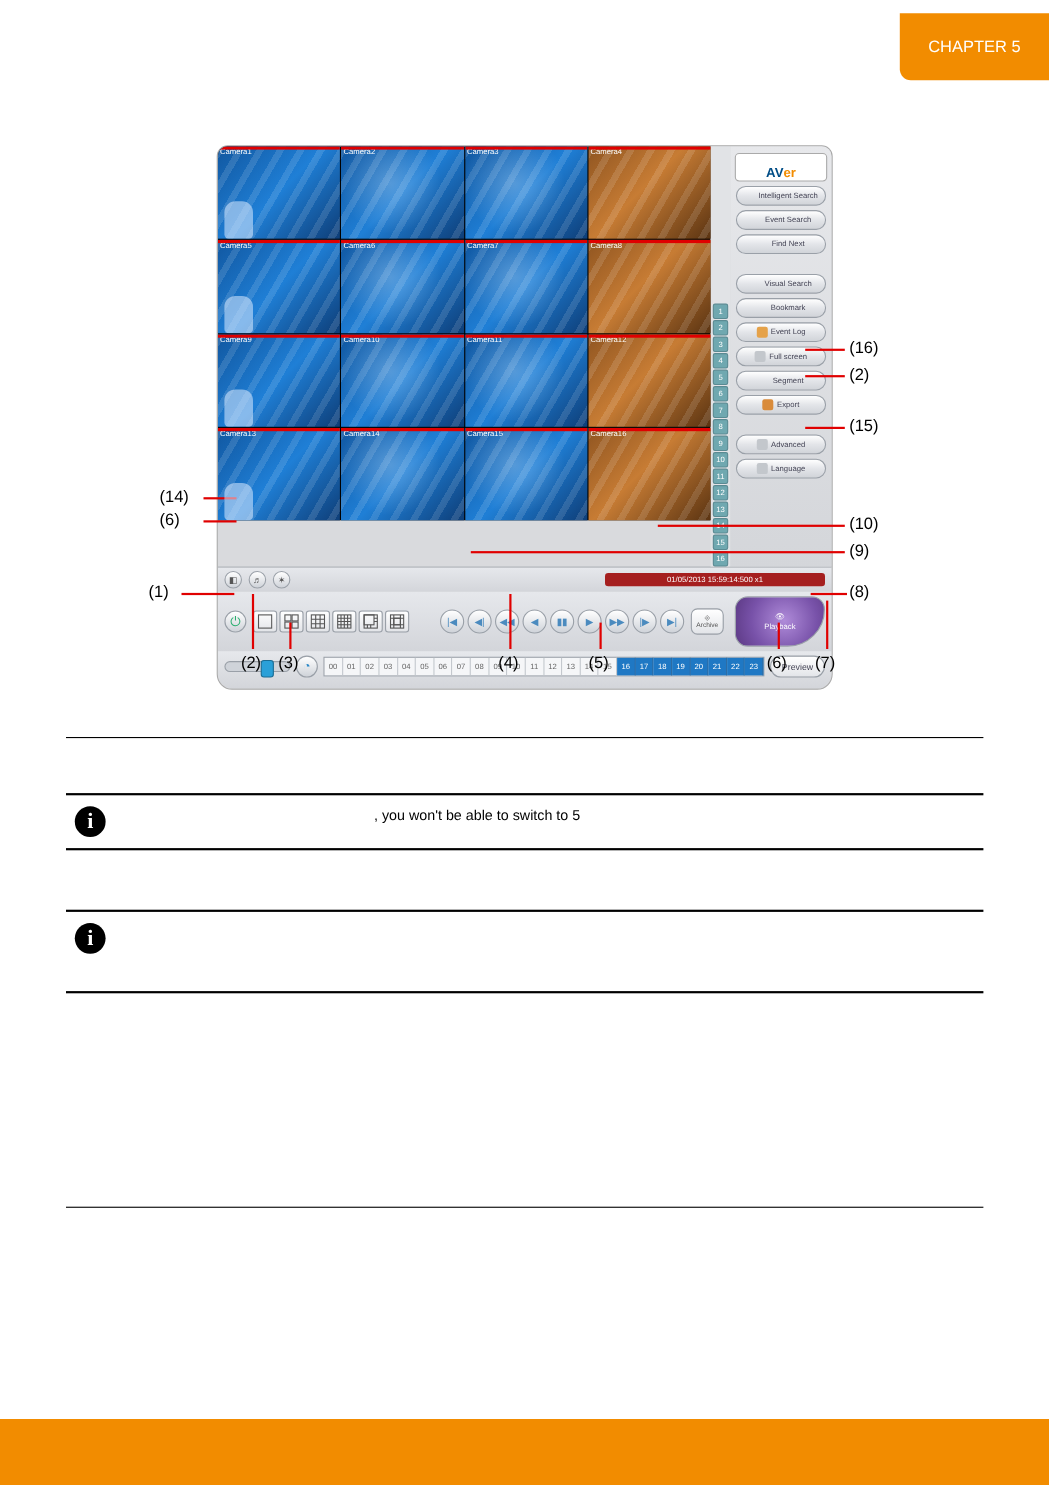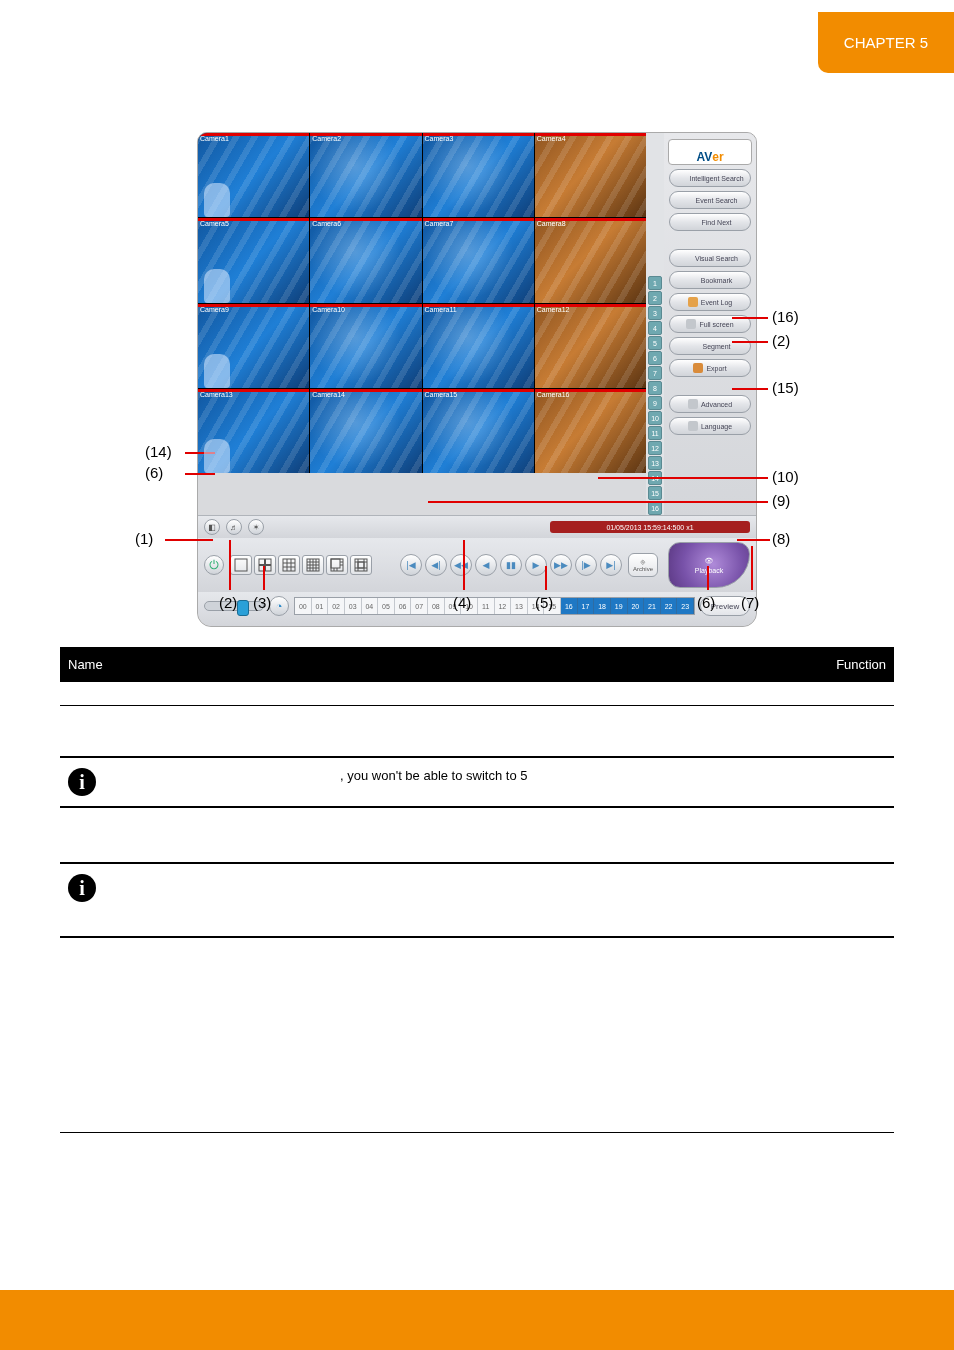--- a/index.html
+++ b/index.html
@@ -418,24 +418,20 @@
           <div class="ln v" style="left:10px;top:-28px;height:24px"></div>
         </div>
     <div class="co" style="left:624px;top:462px">
           <span class="txt">(7)</span>
           <div class="ln v" style="left:10px;top:-48px;height:44px"></div>
         </div>
   </div>
 </div>
 
 <div class="tbl">
-  <div class="hdr-row">
-    <div class="c1">Name</div>
-    <div class="c2">Function</div>
-  </div>
   <div class="row mid"></div>
   <div class="row twoL nb"></div>
   <div class="note">
     <span class="iicon">i</span>
     <span style="margin-left:230px;color:#000">, you won't be able to switch to 5</span>
   </div>
   <div class="row twoL nb"></div>
   <div class="note" style="padding-bottom:34px">
     <span class="iicon">i</span>
     <span></span>

